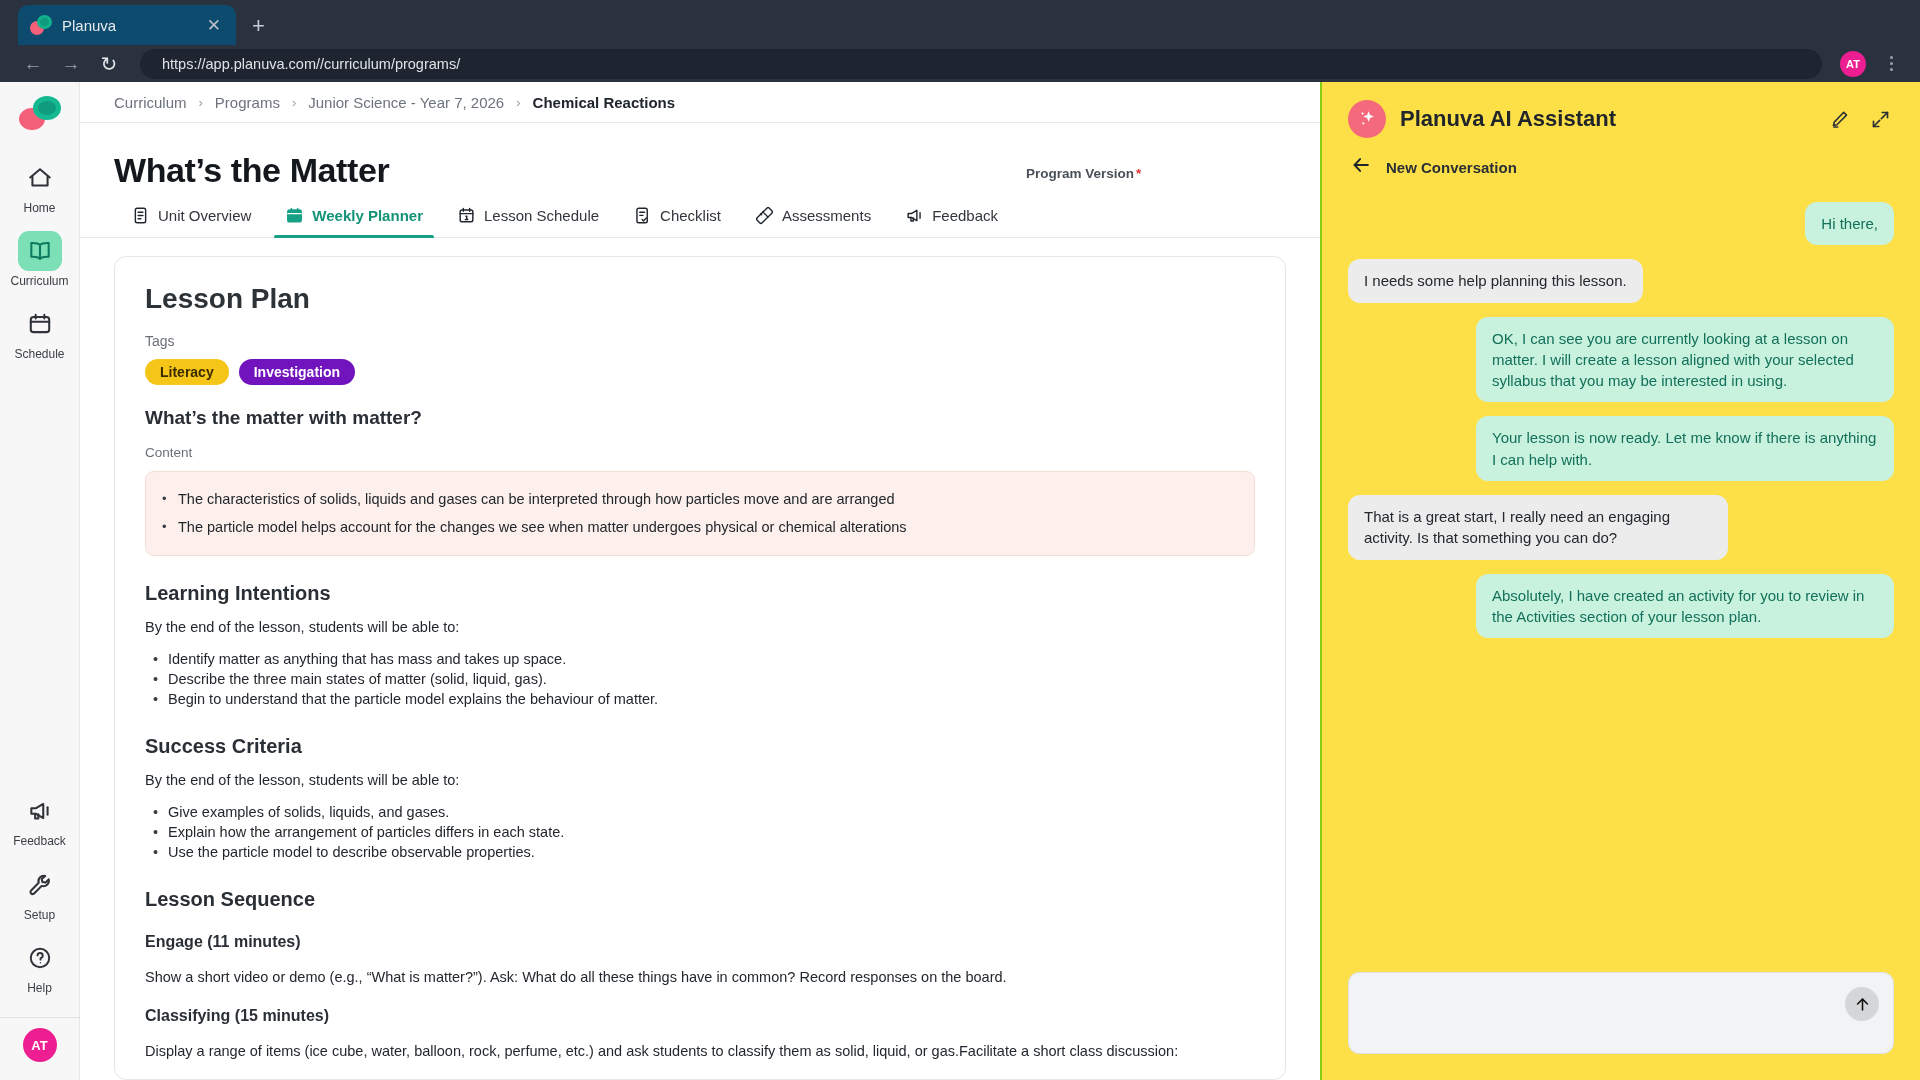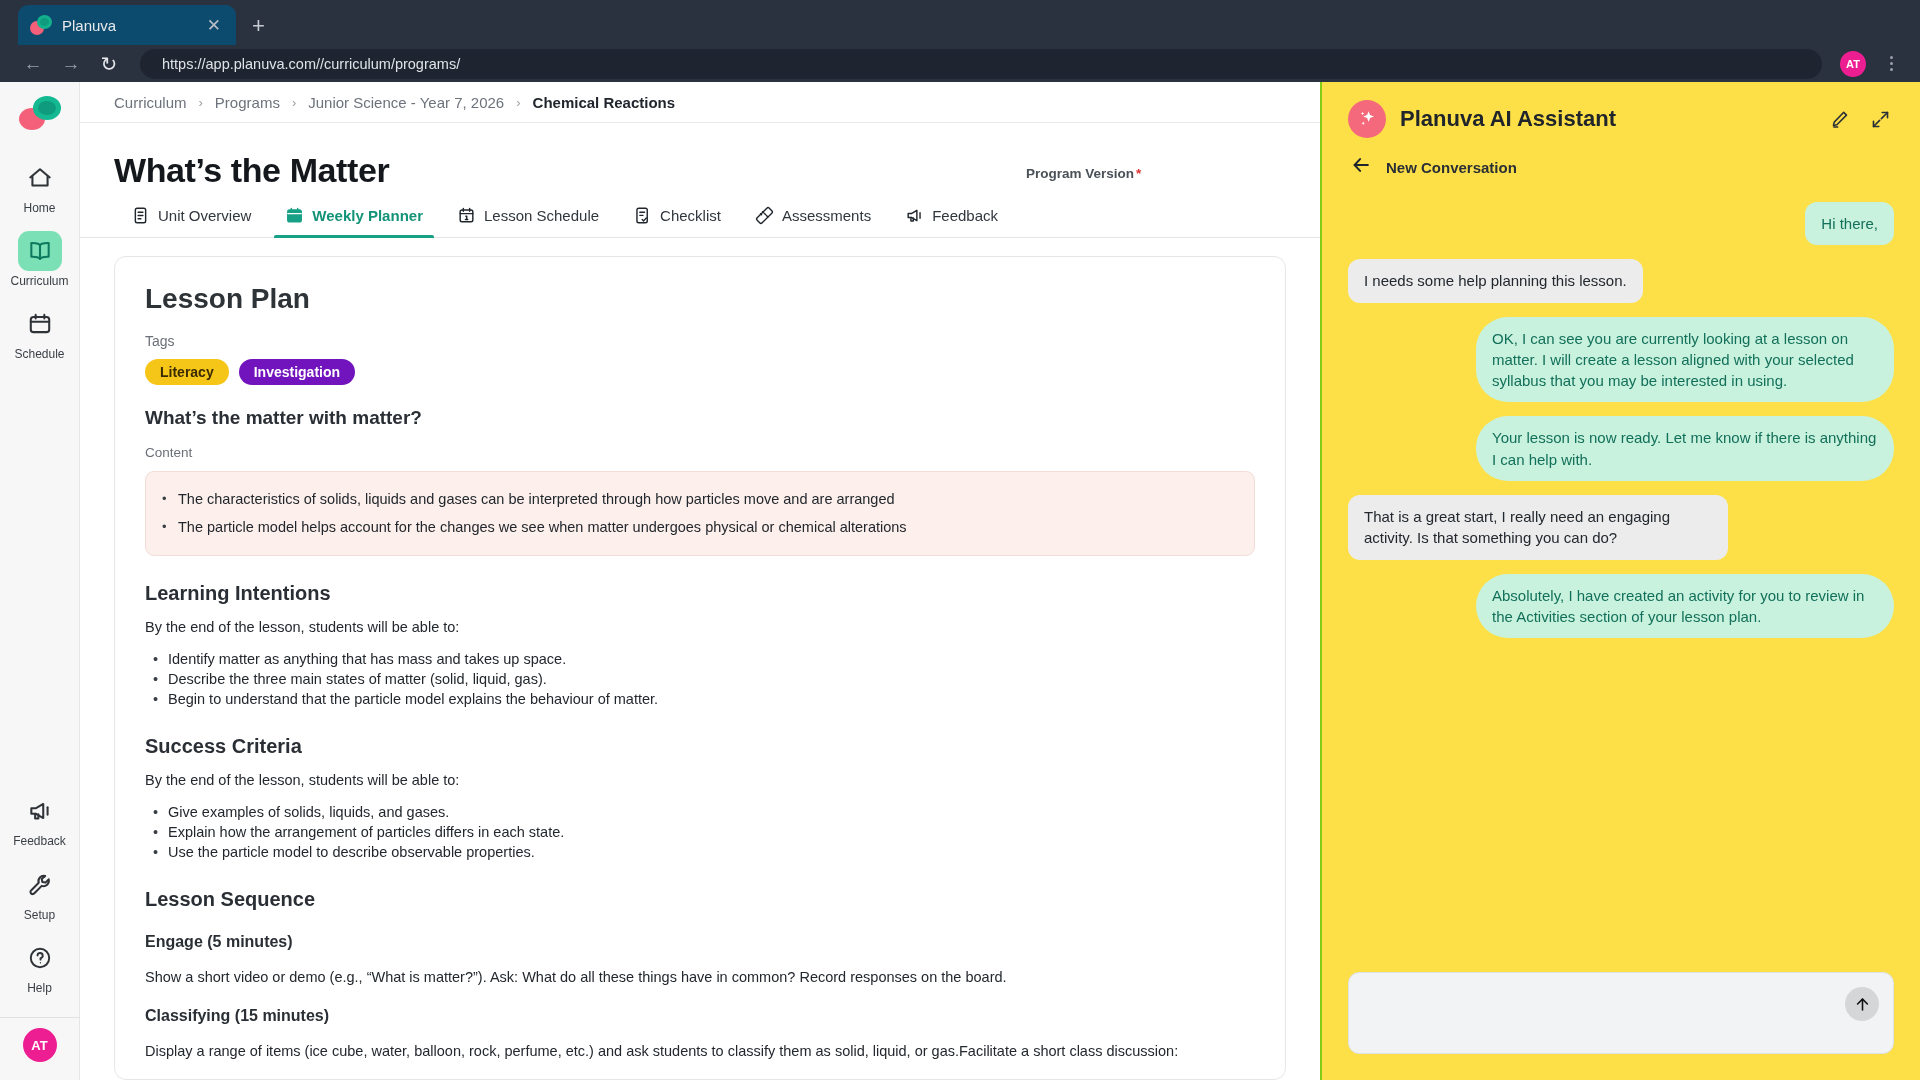--- a/index.html
+++ b/index.html
@@ -154,21 +154,21 @@
   }
   .ai-title { font-size: 22px; font-weight: bold; color: #20252b; flex: 1 1 auto; }
   .ai-hdr-btn { color: #2c3137; cursor: pointer; display: flex; padding: 3px; }
   .ai-newconv { display: flex; align-items: center; gap: 14px; margin: 16px 0 0 2px; cursor: pointer; }
   .ai-newconv-label { font-size: 15px; font-weight: bold; color: #2a2f35; }
 
   .ai-thread { flex: 1 1 auto; padding: 22px 26px 8px 26px; overflow: hidden; display: flex; flex-direction: column; gap: 14px; }
   .msg { max-width: 380px; border-radius: 12px; padding: 11px 16px; font-size: 15px; line-height: 1.42; }
   .msg.user { align-self: flex-end; background: #c9f2de; color: #12705a; }
   .msg.bot  { align-self: flex-start; background: #ececec; color: #23282e; }
-  .msg.assist { align-self: flex-end; background: #c9f2de; color: #12705a; max-width: 418px; border-radius: 32px; }
+  .msg.assist { align-self: flex-end; background: #c9f2de; color: #12705a; max-width: 418px; }
 
   .ai-composer { padding: 0 26px 26px 26px; }
   .composer-box {
     height: 82px; background: #f1f3f5; border: 1px solid #dde1e5; border-radius: 11px;
     position: relative; cursor: text;
   }
   .composer-input {
     width: 100%; height: 100%; background: transparent; border: 0; outline: none; resize: none;
     padding: 13px 72px 13px 17px; font-family: "Liberation Sans", sans-serif;
     font-size: 15px; color: #23282e;
@@ -397,21 +397,21 @@
 
         <div class="lesson-h3">Success Criteria</div>
         <p class="body-p">By the end of the lesson, students will be able to:</p>
         <ul class="bullets">
           <li>Give examples of solids, liquids, and gases.</li>
           <li>Explain how the arrangement of particles differs in each state.</li>
           <li>Use the particle model to describe observable properties.</li>
         </ul>
 
         <div class="lesson-h3">Lesson Sequence</div>
-        <div class="lesson-h4">Engage (5 minutes)</div>
+        <div class="lesson-h4">Engage (11 minutes)</div>
         <p class="seq-p">Show a short video or demo (e.g., “What is matter?”). Ask: What do all these things have in common? Record responses on the board.</p>
         <div class="lesson-h4">Classifying (15 minutes)</div>
         <p class="seq-p">Display a range of items (ice cube, water, balloon, rock, perfume, etc.) and ask students to classify them as solid, liquid, or gas.Facilitate a short class discussion:</p>
       </div>
     </div>
   </div>
 
   <div class="ai-panel">
     <div class="ai-header">
       <div class="ai-title-row">

